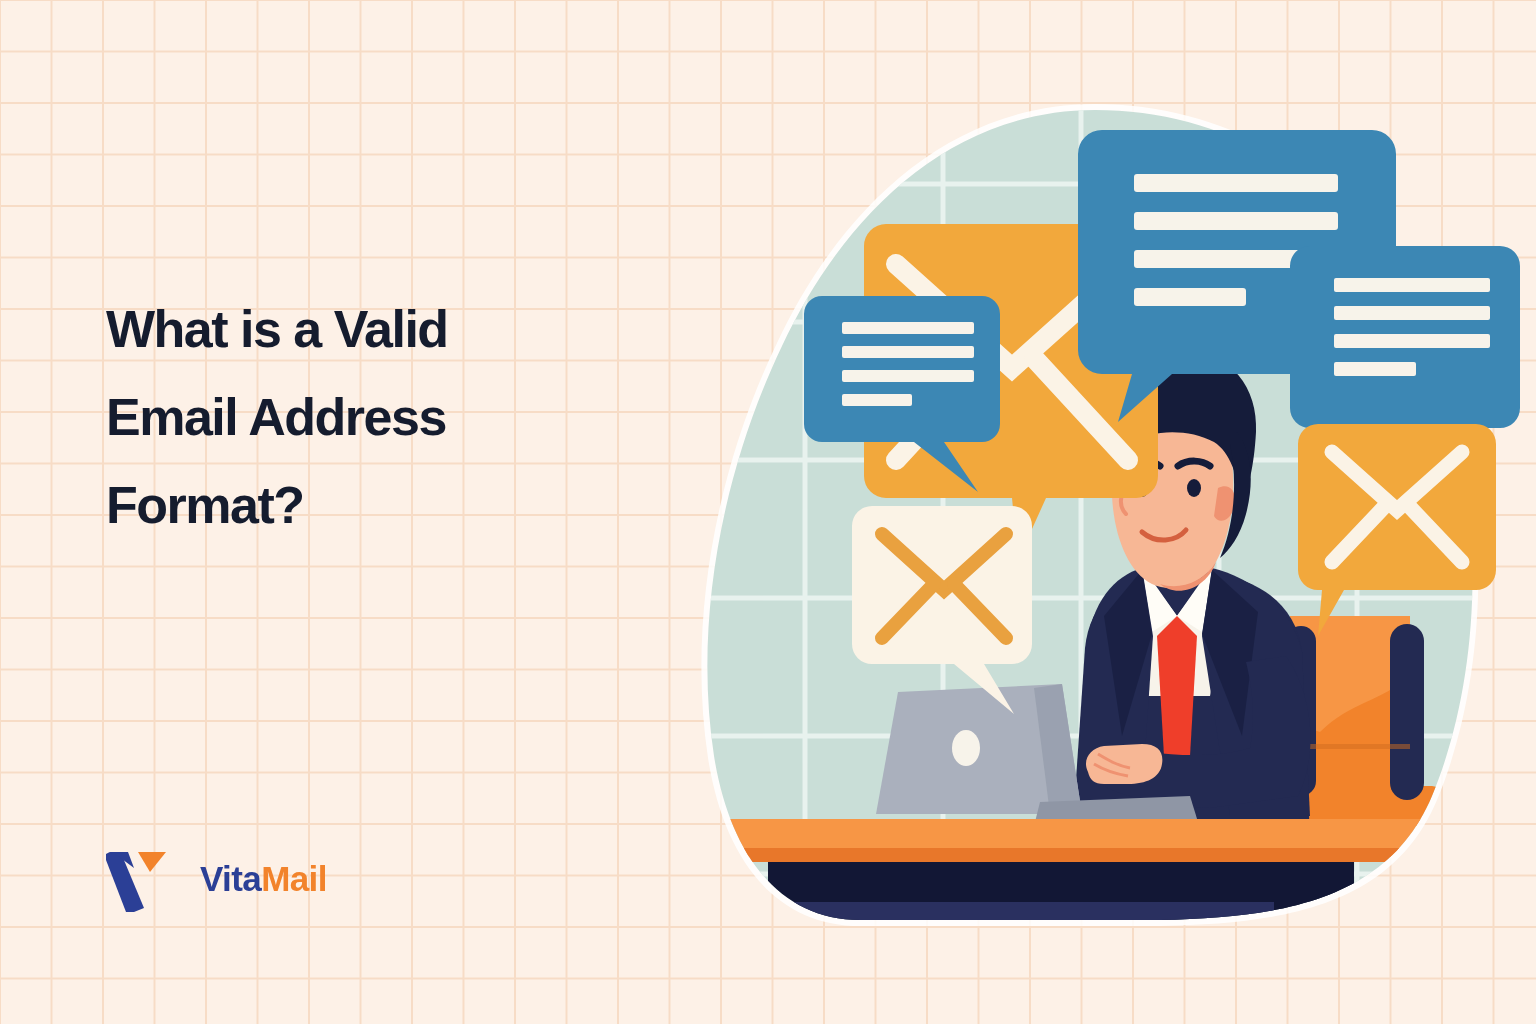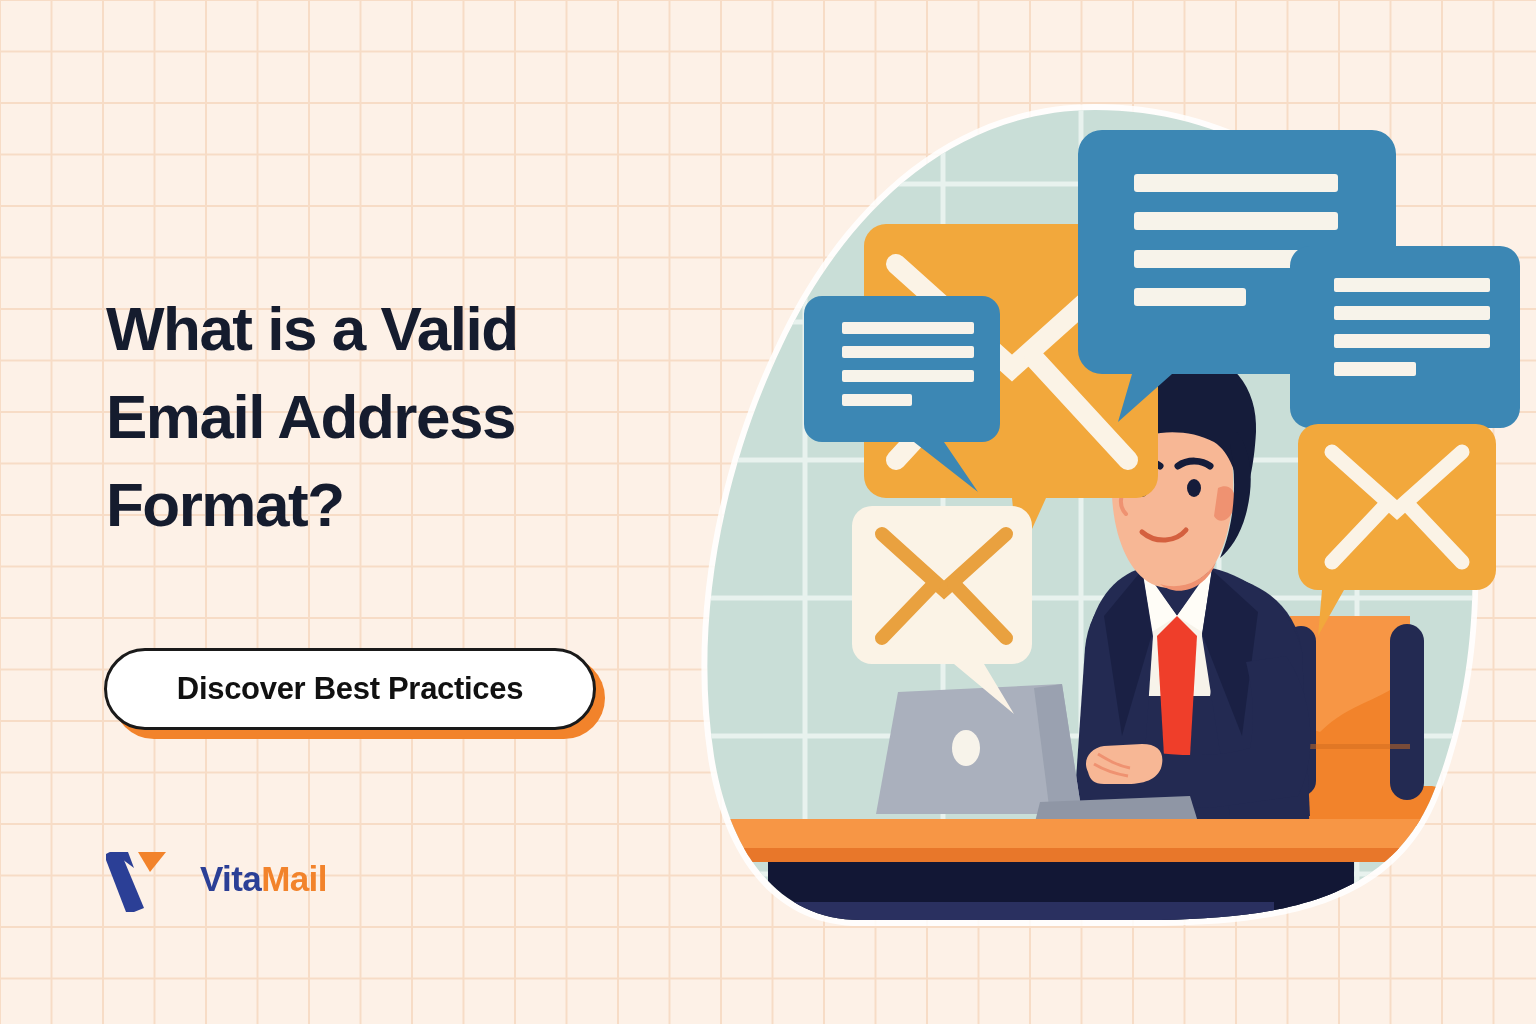--- a/index.html
+++ b/index.html
@@ -30,21 +30,21 @@
     pointer-events:none;
   }
 
   
   #copy {
     position:absolute;
     left:106px; top:285px;
     width:660px;
   }
   #headline {
-    font-size:62px;
+    font-size:52px;
     line-height:88px;
     font-weight:bold;
     letter-spacing:-1.5px;
     color:#151c2e;
     white-space:pre-line;
   }
 
   #cta-wrap {
     position:absolute;
     left:104px; top:648px;
@@ -285,26 +285,20 @@
 
     </svg>
   </div>
 
   <div id="copy">
     <h1 id="headline">What is a Valid
 Email Address
 Format?</h1>
   </div>
 
-  <div id="cta-wrap">
-    <div id="cta-shadow"></div>
-    <div id="cta-button">
-      <span id="cta-label">Discover Best Practices</span>
-    </div>
-  </div>
 
   <div id="logo">
     <svg id="logo-mark" viewBox="0 0 62 66">
       <path d="M2 8 C4 6 12 5 17 7 L40 62 L30 66 L22 66 L2 14 Z" fill="#2b3f96"></path>
       <path d="M4 6 L24 6 L30 22 L14 10 Z" fill="#2b3f96"></path>
       <path d="M34 6 L62 6 L46 26 Z" fill="#f2832b"></path>
     </svg>
     <div id="logo-text">
       <span class="logo-vita">Vita</span><span class="logo-mail">Mail</span>
     </div>

